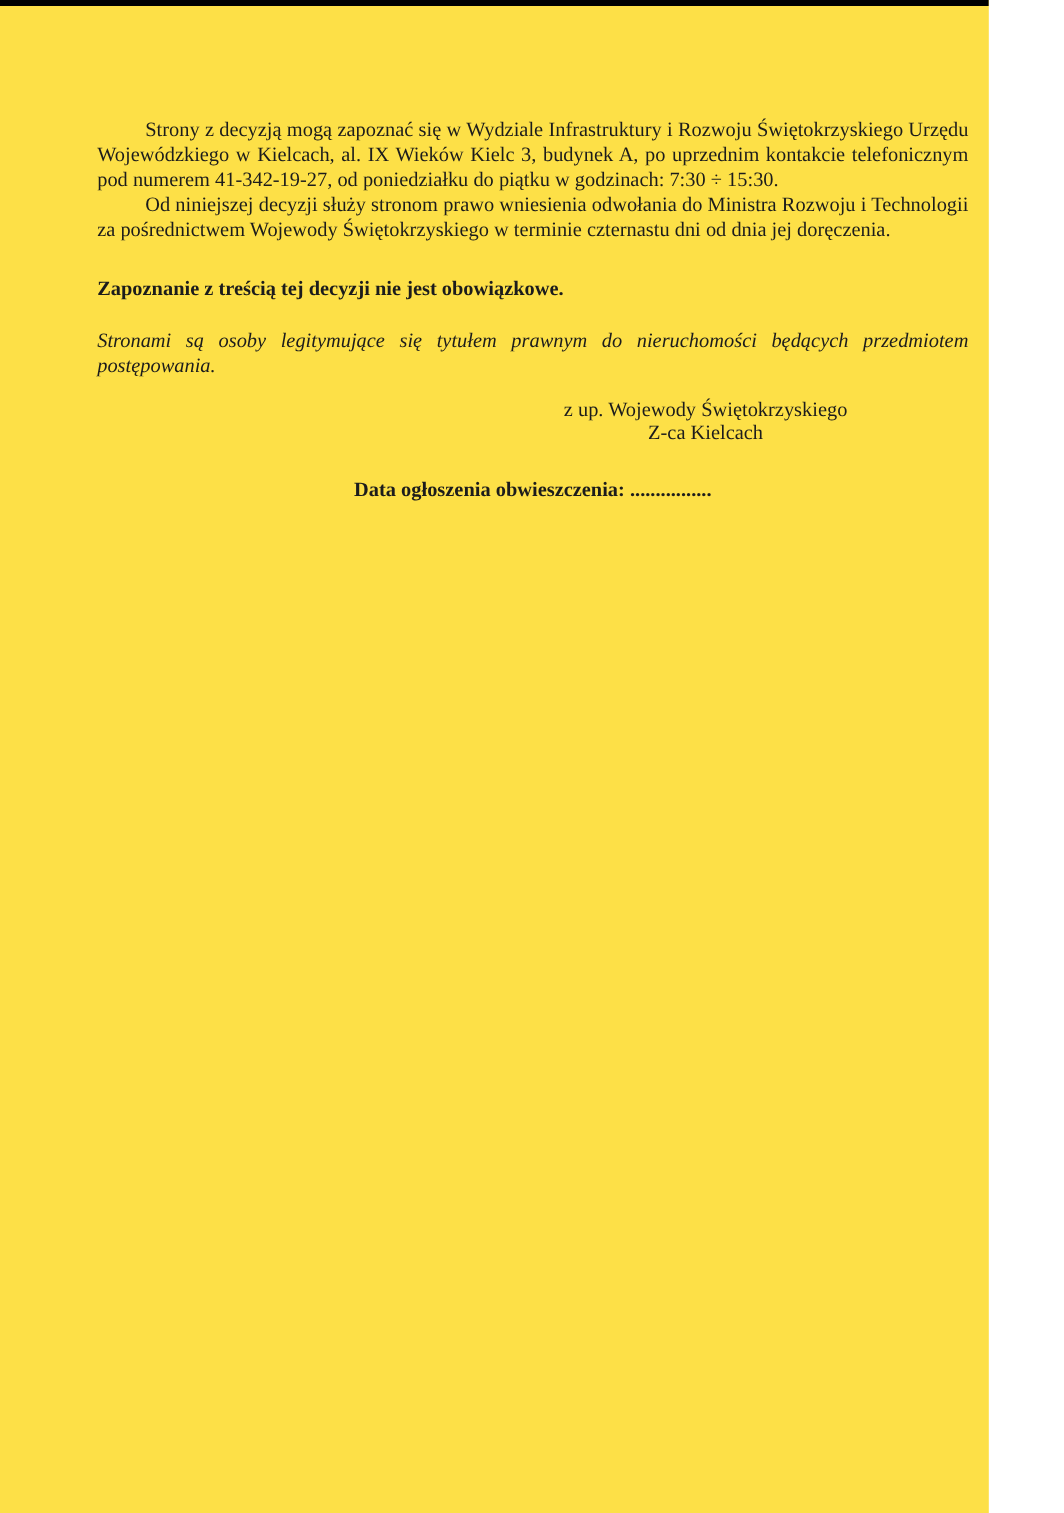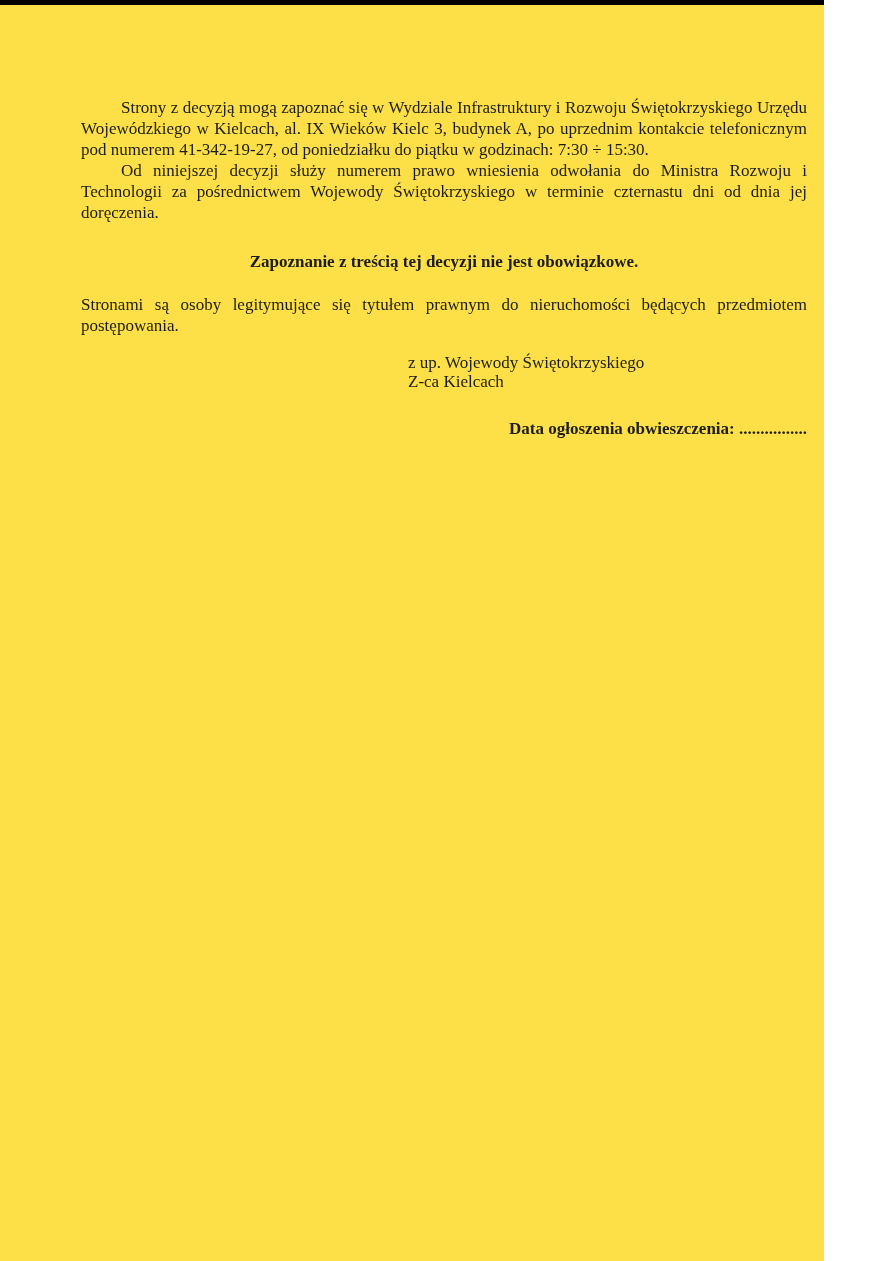--- a/index.html
+++ b/index.html
@@ -35,55 +35,56 @@
     text-align: justify;
   }
   .content p {
     margin: 0;
   }
   .body-para {
     text-indent: 40px;
   }
   .notice-bold {
     margin-top: 28px !important;
-    text-align: center;
     font-weight: bold;
     text-indent: 0;
   }
   .parties-para {
     margin-top: 22px !important;
     text-indent: 0;
+    font-style: italic;
   }
   .signature-block {
     margin-top: 17px;
     margin-left: 327px;
     width: 360px;
+    text-align: center;
     line-height: 19px;
   }
   .signature-block div {
     white-space: nowrap;
   }
   .date-line {
     margin-top: 27px !important;
     font-weight: bold;
-    text-align: right;
+    text-align: center;
     text-indent: 0;
   }
 </style>
 </head>
 <body>
 
 <div class="page">
   <div class="scan-top-edge"></div>
 
   <div class="content">
     <p class="body-para">Strony z decyzją mogą zapoznać się w Wydziale Infrastruktury i Rozwoju Świętokrzyskiego Urzędu Wojewódzkiego w Kielcach, al. IX Wieków Kielc 3, budynek A, po uprzednim kontakcie telefonicznym pod numerem 41-342-19-27, od poniedziałku do piątku w godzinach: 7:30 ÷ 15:30.</p>
 
 
-    <p class="body-para">Od niniejszej decyzji służy numerem prawo wniesienia odwołania do Ministra Rozwoju i Technologii za pośrednictwem Wojewody Świętokrzyskiego w terminie czternastu dni od dnia jej doręczenia.</p>
+    <p class="body-para">Od niniejszej decyzji służy stronom prawo wniesienia odwołania do Ministra Rozwoju i Technologii za pośrednictwem Wojewody Świętokrzyskiego w terminie czternastu dni od dnia jej doręczenia.</p>
 
     <p class="notice-bold">Zapoznanie z treścią tej decyzji nie jest obowiązkowe.</p>
 
     <p class="parties-para">Stronami są osoby legitymujące się tytułem prawnym do nieruchomości będących przedmiotem postępowania.</p>
 
     <div class="signature-block">
       <div>z up. Wojewody Świętokrzyskiego</div>
       <div>Z-ca Kielcach</div>
     </div>
 

